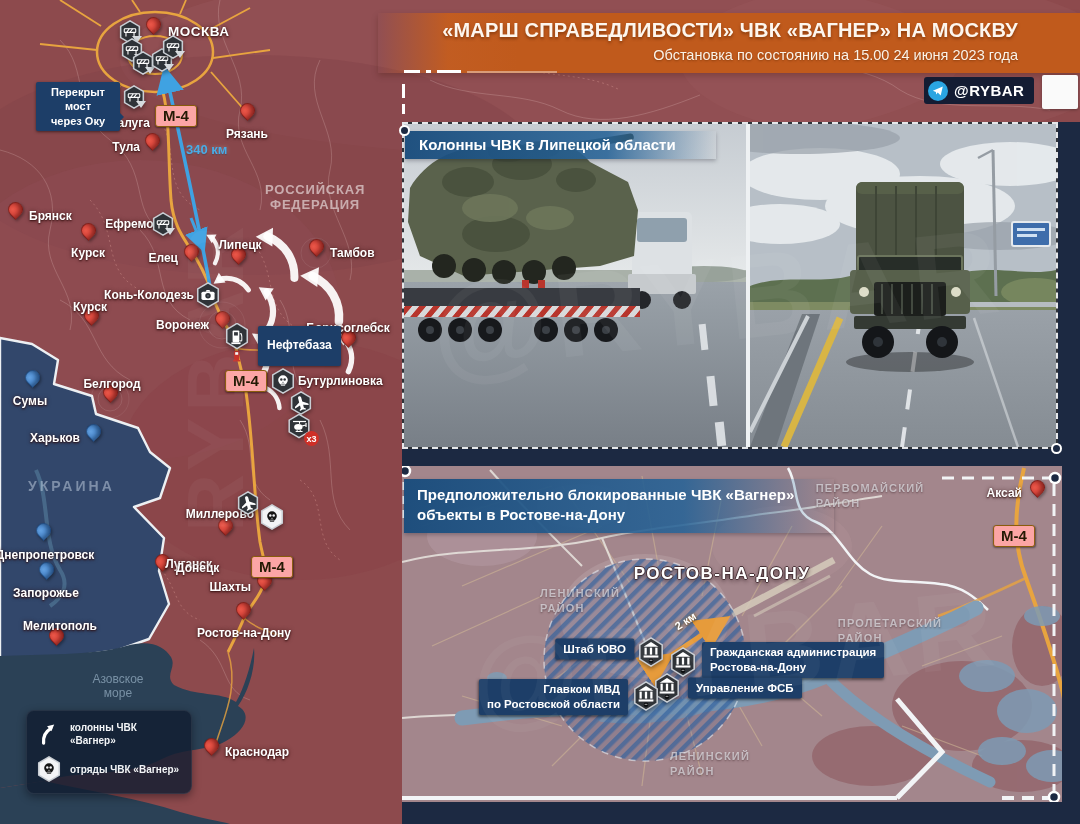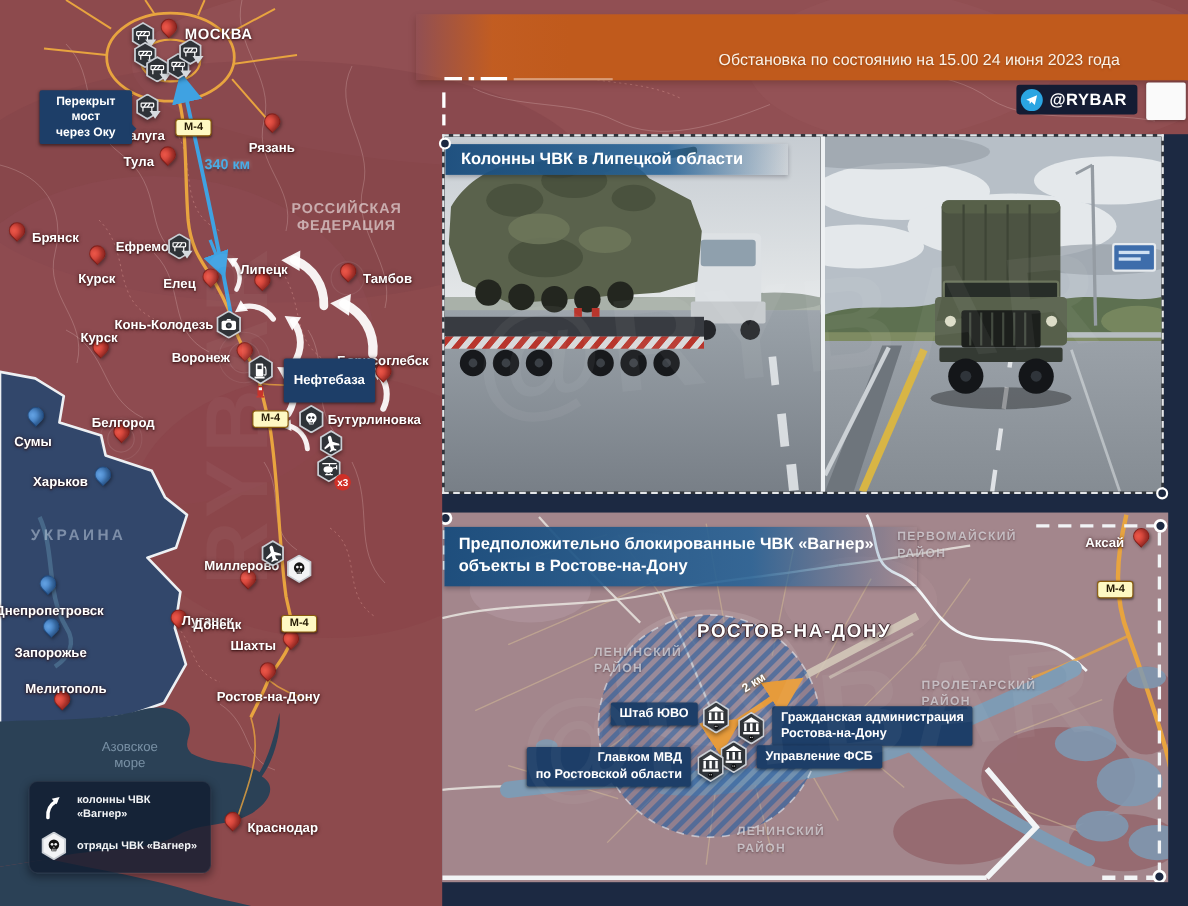--- a/index.html
+++ b/index.html
@@ -35,21 +35,21 @@
   .hex .hi{inset:1.7px;background:#2f3338;}
   .hex.light .hi{background:#f3f4f6;}
   .hex svg{position:absolute;inset:0;width:100%;height:100%;padding:10%;z-index:2;}
   .hex .hp{position:absolute;bottom:-4px;left:58%;width:0;height:0;border:5px solid transparent;
            border-top:7px solid #d6dade;z-index:1;}
   .flaticon{position:absolute;z-index:23;}
   .xbadge{position:absolute;width:15px;height:15px;border-radius:50%;background:#cf2f27;color:#fff;
           font-size:9px;font-weight:700;display:flex;align-items:center;justify-content:center;z-index:28;}
 
   
-  .m4{position:absolute;background:#fef9c3;color:#241a04;font-size:10px;font-weight:700;
+  .m4{position:absolute;background:#fca5a5;color:#241a04;font-size:15px;font-weight:700;
       padding:1px 7px 2px;border-radius:3px;border:1px solid #8a5c0c;z-index:25;
       box-shadow:0 1px 2px rgba(0,0,0,.45);white-space:nowrap;}
 
   
   .notebox{position:absolute;background:#1d3e68;color:#fff;font-weight:700;border-radius:2px;
            box-shadow:0 1px 3px rgba(0,0,0,.5);z-index:25;line-height:1.3;}
   #bridge-note{left:36px;top:82px;width:84px;font-size:11px;padding:3px 7px;text-align:center;}
   #bridge-note:after{content:"";position:absolute;right:-10px;top:60%;border:6px solid transparent;
                      border-left-color:#1d3e68;}
   #neftebaza{left:258px;top:326px;font-size:12px;padding:12px 9px;}
@@ -483,20 +483,21 @@
                 <path d="M10.6 15.2v2.6M12 15.2v2.6M13.4 15.2v2.6" stroke="#f3f4f6" stroke-width=".8"></path>
               </svg>
             </div>
           </div>
           <div class="ltext">отряды ЧВК «Вагнер»</div>
         </div>
       </div>
   </div>
 
   <div id="band"></div>
+  <div id="hdr-title">«МАРШ СПРАВЕДЛИВОСТИ» ЧВК «ВАГНЕР» НА МОСКВУ</div>
   <div id="hdr-sub">Обстановка по состоянию на 15.00 24 июня 2023 года</div>
   <div id="rybar">
     <span class="tg">
       <svg viewBox="0 0 20 20">
           <path d="M1.5,9.5 L18,2.5 L14.5,17.5 L9.5,12.5 L7,16 L6.5,11.5 Z" fill="#fff"></path>
         </svg>
     </span>
     <span class="txt">@RYBAR</span>
   </div>
   <div id="white-square"></div>

